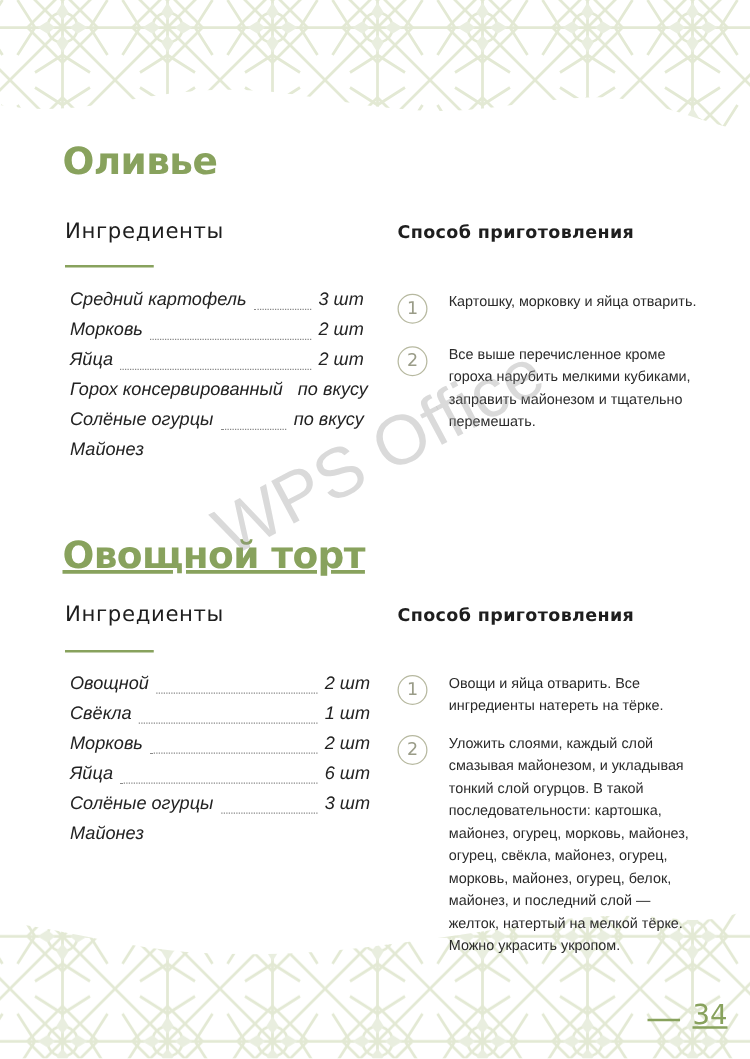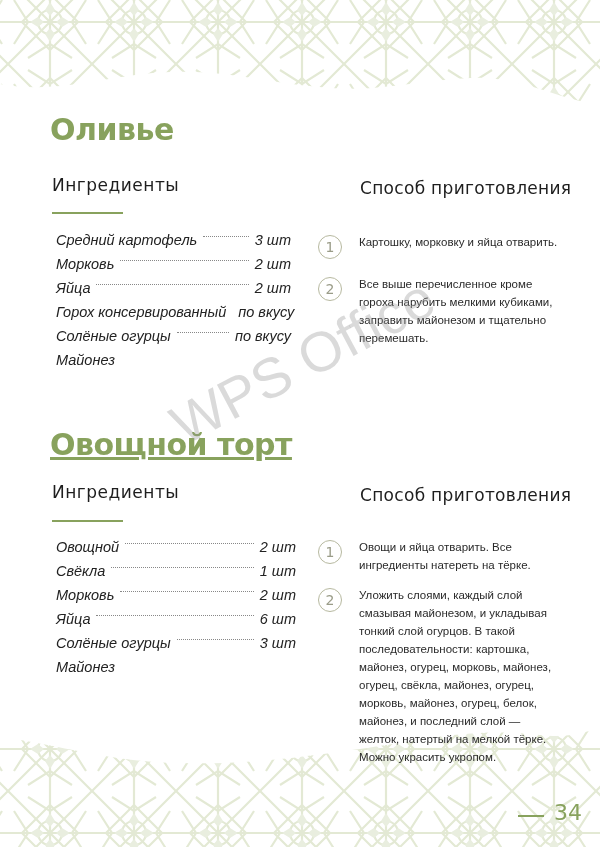--- a/index.html
+++ b/index.html
@@ -20,29 +20,29 @@
       position: absolute; left: 50px;
       font-family: "DejaVu Sans", sans-serif;
       font-weight: bold; font-size: 30px; color: #88a25d;
       letter-spacing: -0.5px;
     }
     .section-head {
       position: absolute;
       font-family: "DejaVu Sans", sans-serif;
       font-size: 17px; color: #1e1e1e; letter-spacing: 0.5px;
     }
-    .section-head.method { font-size: 17px; font-weight: normal; letter-spacing: 0.3px; margin-left: 42px; }
+    .section-head.method { font-size: 14px; font-weight: bold; letter-spacing: 0.3px; }
     .underline {
       position: absolute; left: 52px; width: 71px; height: 2px; background: #88a25d;
     }
     .ing-list {
       position: absolute; left: 56px; width: 235px; margin: 0; padding: 0; list-style: none;
       font-style: italic; font-size: 14.5px; color: #222;
     }
-    .ing-list li { display: flex; align-items: center; height: 24px; line-height: 24px; }
+    .ing-list li { display: flex; align-items: flex-end; height: 24px; line-height: 24px; }
     .ing-list li.multi { display: block; height: auto; line-height: 21px; padding: 2px 0 3px; }
     .ing-list .name { white-space: nowrap; }
     .ing-list .dots {
       flex: 1; border-bottom: 1px dotted #888; margin: 0 6px; transform: translateY(-4px);
     }
     .ing-list .qty { white-space: nowrap; }
 
     .steps { position: absolute; left: 318px; width: 245px; margin: 0; padding: 0; list-style: none; }
     .steps li { display: flex; align-items: flex-start; margin-bottom: 12px; }
     .step-num {
@@ -55,21 +55,21 @@
     .step-text { font-size: 11.5px; line-height: 18px; color: #2a2a2a; }
 
     .watermark {
       position: absolute; left: 160px; top: 400px;
       font-family: "Liberation Sans", sans-serif; font-size: 56px; color: rgba(150,150,150,0.35);
       transform: rotate(-28deg); transform-origin: left top; white-space: nowrap;
       pointer-events: none;
     }
     .page-num-wrap { position: absolute; right: 18px; bottom: 22px; display: flex; align-items: center; }
     .page-line { width: 26px; height: 2px; background: #88a25d; margin-right: 10px; margin-top: 6px; }
-    .page-num { font-family: "DejaVu Sans", sans-serif; font-size: 22px; color: #88a25d; }
+    .page-num { font-family: "DejaVu Sans", sans-serif; font-size: 22px; color: #88a25d; text-decoration: underline; }
   </style>
 </head>
 <body>
 
 <div class="pattern top">
   <svg width="600" height="110" viewBox="0 0 600 110">
     <defs>
       <pattern id="geo" width="84" height="84" patternUnits="userSpaceOnUse" x="8" y="-20">
         <g fill="none" stroke="#e3e9d4" stroke-width="2.2">
           <circle cx="42" cy="42" r="12"></circle>

